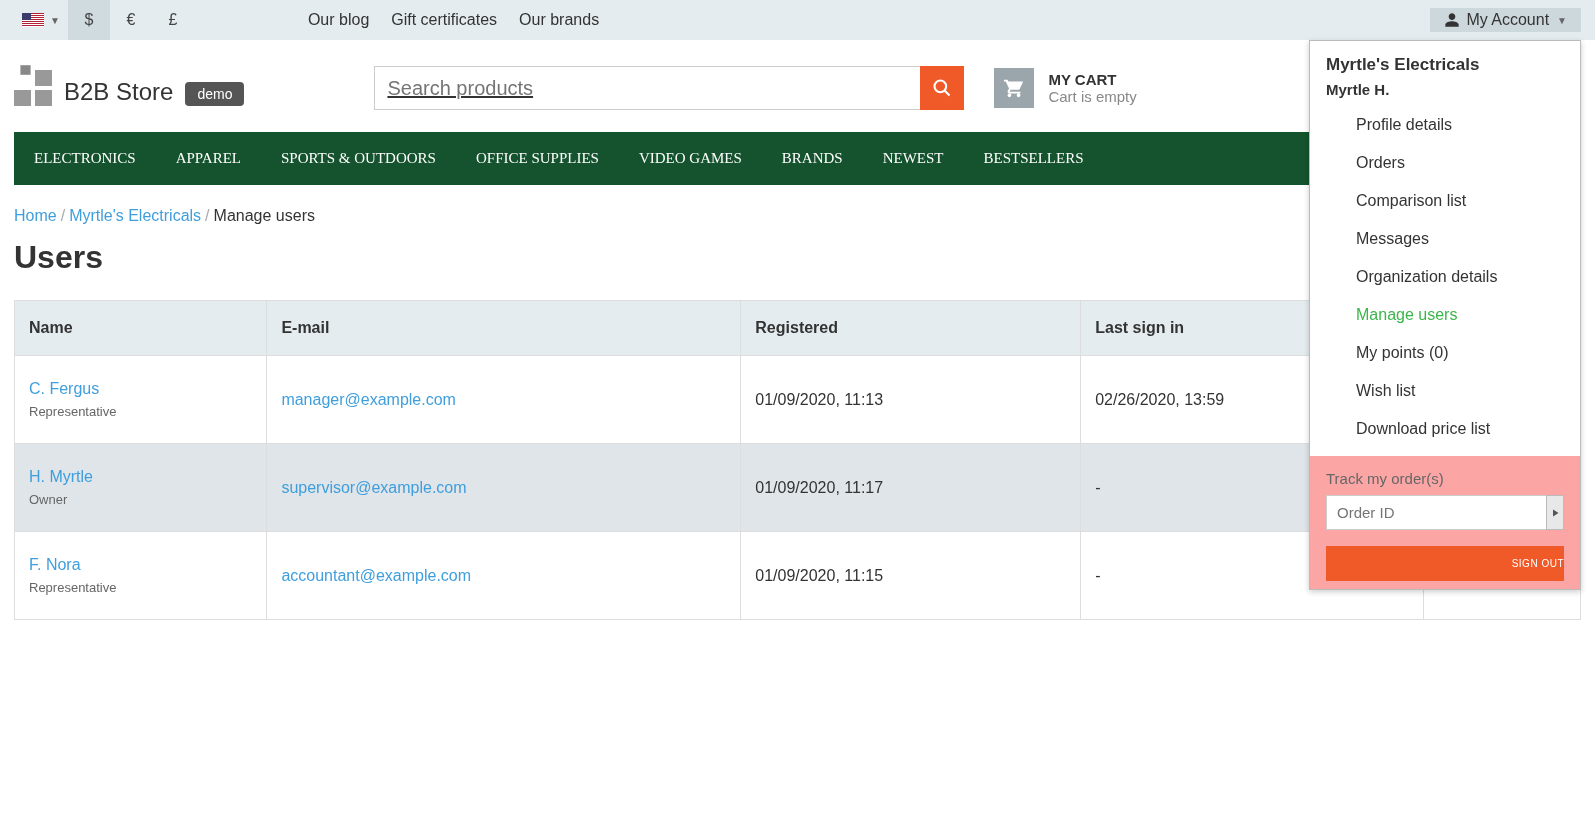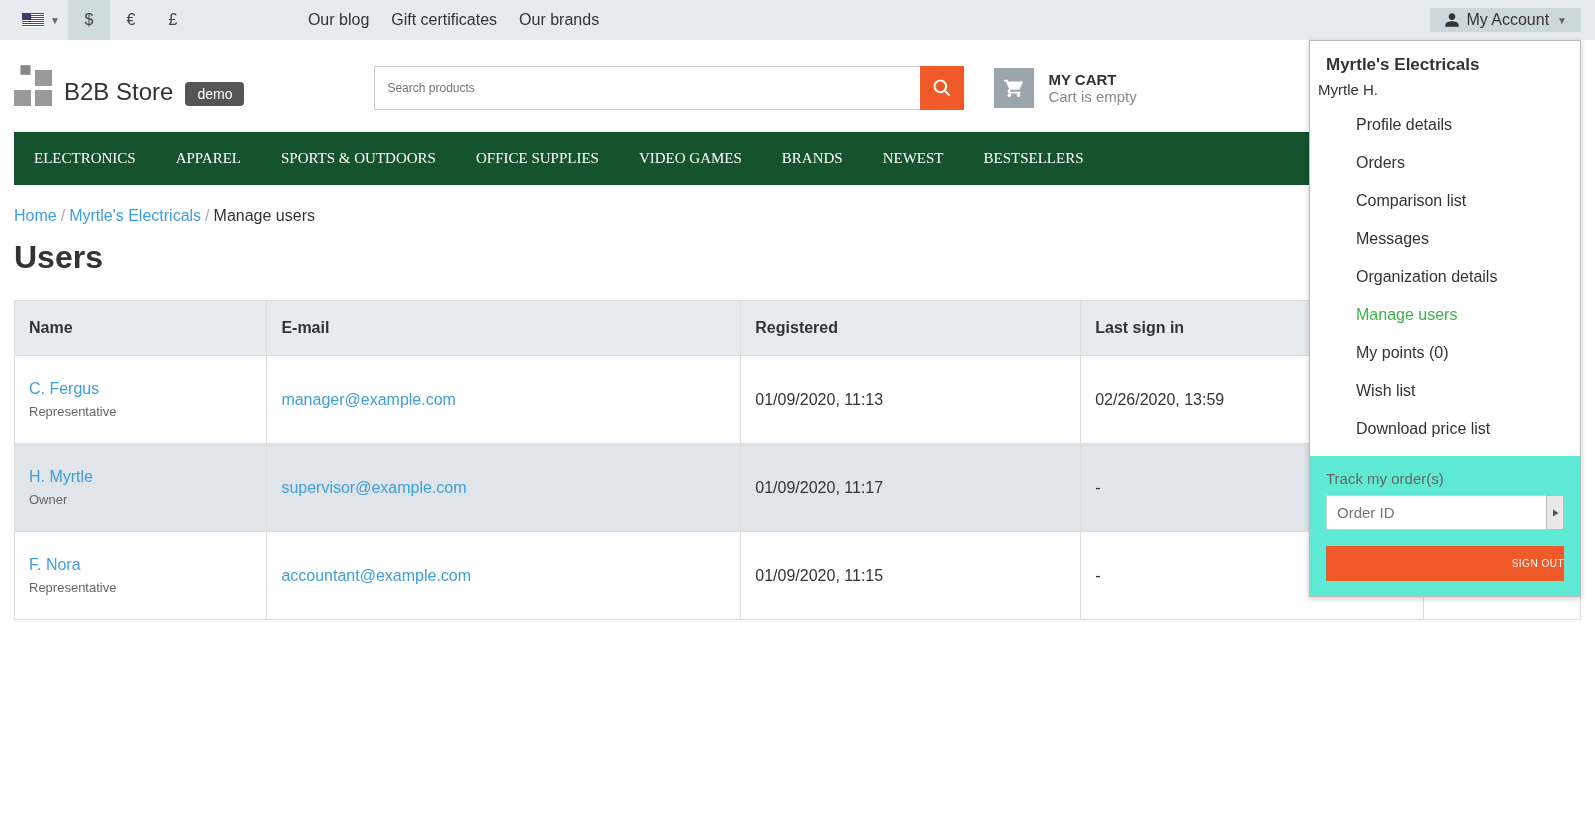--- a/index.html
+++ b/index.html
@@ -22,21 +22,21 @@
     
     .header-row { display: flex; align-items: center; padding: 26px 14px 18px 14px; }
     .logo-area { display: flex; align-items: flex-end; gap: 12px; }
     .logo-squares { width: 38px; height: 36px; display: grid; grid-template-columns: 1fr 1fr; grid-template-rows: 1fr 1fr; gap: 4px; }
     .logo-squares span { background: #999; }
     .logo-squares span:first-child { background: #888; transform: translate(3px, -8px) scale(0.6); }
     .logo-text { font-size: 24px; color: #333; font-weight: 400;}
     .demo-badge { background: #555; color: #fff; padding: 4px 12px; border-radius: 4px; font-size: 14px; }
 
     .search-wrap { margin-left: 130px; display: flex; width: 590px; height: 44px; }
-    .search-input { flex: 1; border: 1px solid #ccc; border-right: none; padding: 0 12px; font-size: 12px; outline: none; color: #333;}
+    .search-input { flex: 1; border: 1px solid #ccc; border-right: none; padding: 0 12px; font-size: 20px; outline: none; color: #333; text-decoration: underline;}
     .search-btn { width: 44px; background: #f05a28; border: none; display: flex; align-items: center; justify-content: center; cursor: pointer; }
 
     .cart-area { margin-left: 30px; display: flex; gap: 14px; }
     .cart-icon-box { width: 40px; height: 40px; background: #9aa6ab; display: flex; align-items: center; justify-content: center; }
     .cart-text { display: flex; flex-direction: column; justify-content: center; }
     .cart-text .t1 { font-weight: bold; font-size: 15px; }
     .cart-text .t2 { color: #888; font-size: 15px; }
 
     
     .main-nav { background: #14532d; margin: 4px 14px 14px 14px; font-family: Liberation Serif, serif; }
@@ -57,25 +57,25 @@
     tbody td { border: 1px solid #ddd; padding: 24px 14px; font-size: 16px; vertical-align: middle; }
     tbody tr.highlight { background: #dfe5e9; }
     .user-name { color: #3f9edc; font-size: 16px;}
     .user-role { color: #666; font-size: 13px; margin-top: 6px; }
     .email-cell { color: #3f9edc; }
 
     
     .account-panel { position: absolute; right: 14px; top: 40px; width: 272px; background: #fff;
                      border: 1px solid #bbb; box-shadow: 0 2px 6px rgba(0,0,0,.2); z-index: 100; }
     .account-panel .hdr { padding: 14px 16px 6px 16px; font-size: 17px; font-weight: bold; }
-    .account-panel .sub { padding: 0 16px 8px 8px; color: #333; font-size: 15px; }
+    .account-panel .sub { padding: 0 16px 8px 16px; color: #333; font-size: 15px; font-weight: bold; }
     .account-panel ul { list-style: none; padding: 0 16px 8px 16px; }
     .account-panel li { padding: 10px 0; font-size: 16px; color: #333; cursor: pointer; margin-left: 30px; }
     .account-panel li.active { color: #3bb54a; }
-    .track-box { background: #5eead4; padding: 14px 16px 15px 16px; }
+    .track-box { background: #fca5a5; padding: 14px 16px 8px 16px; }
     .track-lbl { color: #666; font-size: 15px; margin-bottom: 8px; }
     .track-row { display: flex; }
     .track-row input { flex: 1; border: 1px solid #ccc; border-right: none; padding: 8px 10px; font-size: 15px; background: #fff; }
     .track-row button { width: 34px; border: 1px solid #bbb; background: #e8e8e8; display:flex; align-items:center; justify-content:center; cursor:pointer; }
     .signout-btn { display: block; margin: 16px 0 0 0; width: 100%; text-align: right; background: #f05a28; color: #fff; border: none; padding: 12px 0; font-size: 10px; letter-spacing: .5px; cursor: pointer; }
 
     svg { display: block; }
   </style>
 </head>
 <body>

